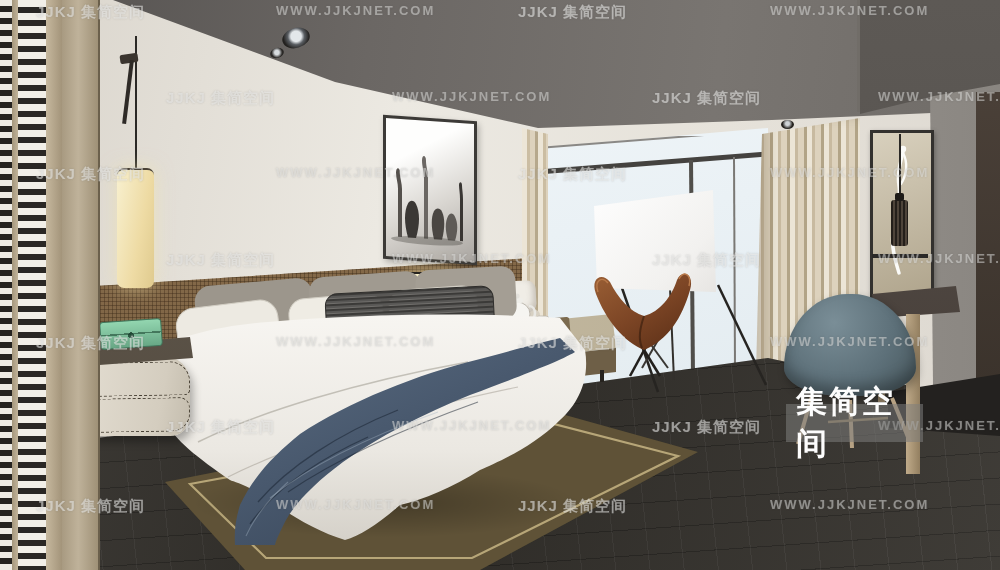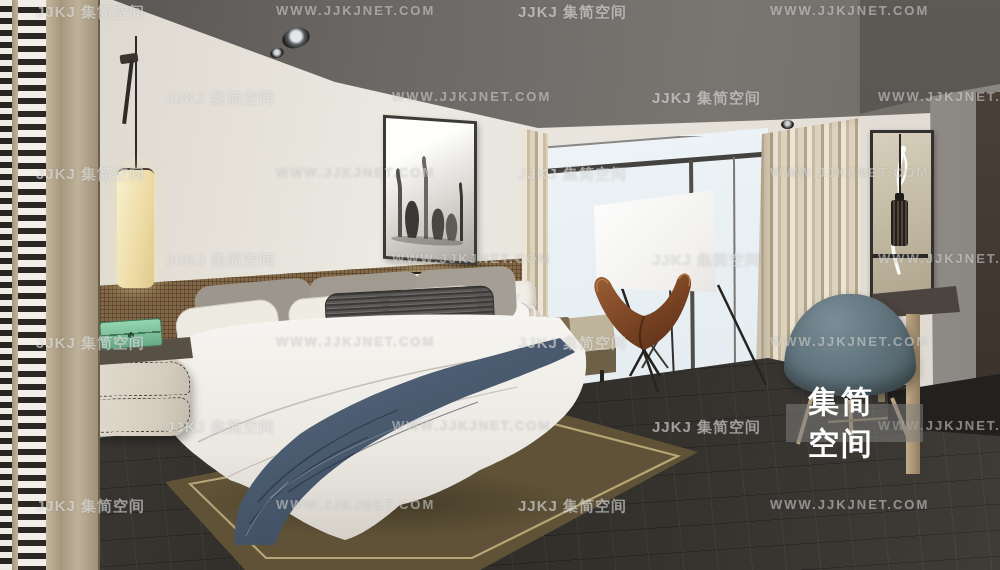--- a/index.html
+++ b/index.html
@@ -7,21 +7,21 @@
          font-family:"Liberation Sans",sans-serif;background:#e9e6de;}
   .abs{position:absolute;}
   .full{position:absolute;left:0;top:0;width:1000px;height:570px;}
   
   .wm{position:absolute;white-space:nowrap;pointer-events:none;
       color:rgba(240,240,238,.55);text-shadow:0 0 2px rgba(90,90,90,.25);}
   .wm-brand{font-size:15px;letter-spacing:1px;font-weight:bold;}
   .wm-url{font-size:13px;letter-spacing:2px;font-weight:bold;color:rgba(235,235,233,.48);margin-left:6px;}
   
   .badge-line{position:absolute;color:#fdfdfd;background:rgba(125,125,123,.55);
-      display:flex;align-items:center;padding:0 22px;box-sizing:border-box;}
+      display:flex;align-items:center;padding:0 10px;box-sizing:border-box;}
   .badge-brand{left:786px;top:404px;width:137px;height:38px;font-size:31px;
       font-weight:bold;letter-spacing:2px;}
   .badge-id{left:786px;top:443px;width:141px;height:36px;font-size:30px;
       font-weight:bold;letter-spacing:0px;background:rgba(125,125,123,.5);}
 </style>
 </head>
 <body>
 
 <div class="scene">
 

